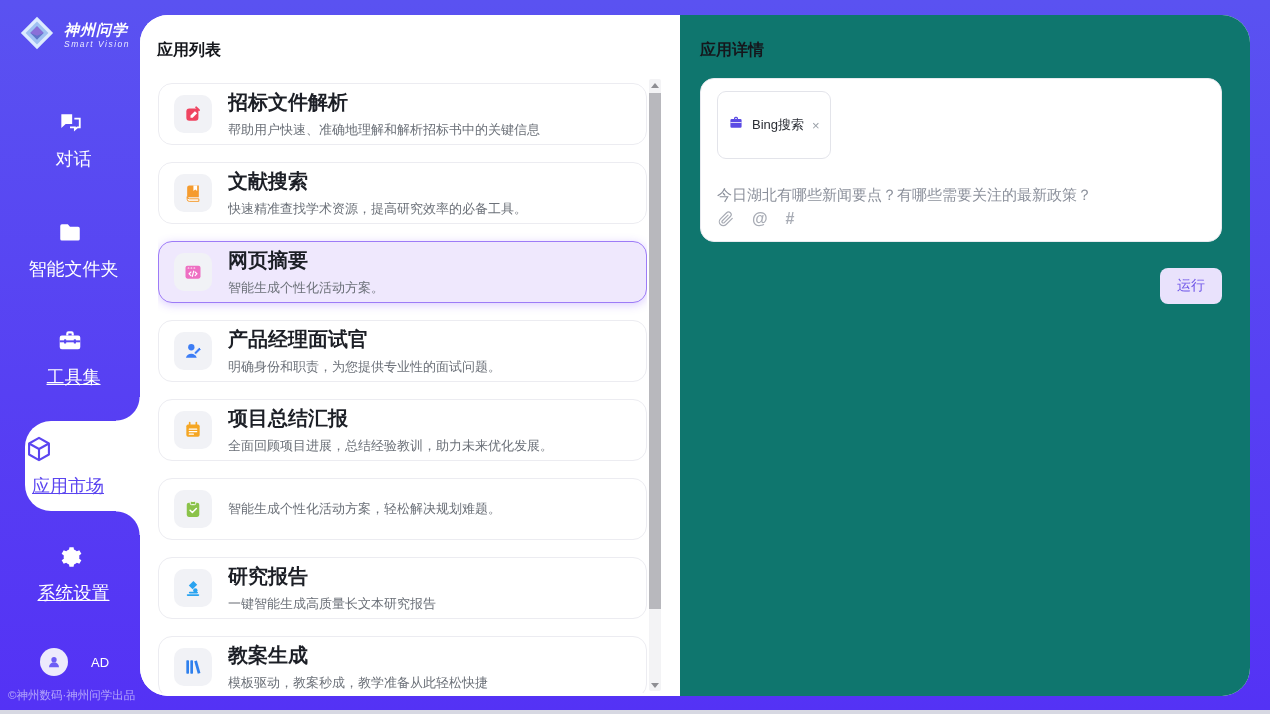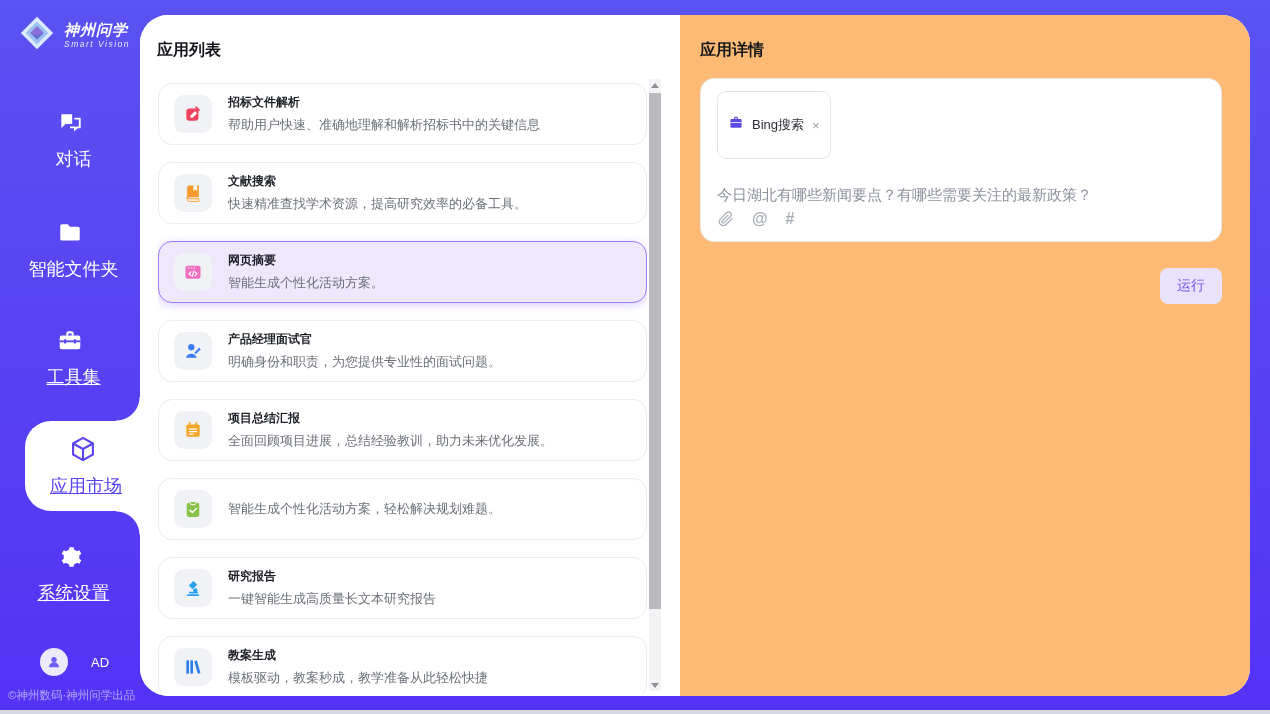--- a/index.html
+++ b/index.html
@@ -13,21 +13,21 @@
   .logo { position:absolute; left:18px; top:14px; display:flex; align-items:center; gap:8px;font-style:italic; }
   .logo-name { color:#fff; font-size:15px; font-weight:bold; letter-spacing:1px; line-height:17px; }
   .logo-tag  { color:#e8e8ff; font-size:8.5px; letter-spacing:1.5px; }
   .nav-item { position:absolute; left:0; width:140px; text-align:center; color:#fff; cursor:pointer; }
   .nav-item svg { width:26px; height:26px; }
   .nav-label { display:block; margin-top:7px; font-size:18px; color:#fff;margin-left:7px; }
   .nav-label.u { text-decoration:underline; }
   .nav-chat { top:110px; } .nav-folder { top:220px; } .nav-toolbox { top:328px; } .nav-settings { top:544px; }
 
   .nav-bubble { position:absolute; left:25px; top:421px; width:115px; height:90px; background:#fff;
-                border-radius:26px 0 0 26px; display:flex; flex-direction:column; align-items:center;
+                border-radius:26px 0 0 26px; display:flex; flex-direction:column; 
                 justify-content:center; cursor:pointer; }
   .nav-bubble::before { content:''; position:absolute; right:0; top:-24px; width:24px; height:24px;
                 background:radial-gradient(circle 24px at 0 0, transparent 23px, #fff 24px); }
   .nav-bubble::after  { content:''; position:absolute; right:0; bottom:-24px; width:24px; height:24px;
                 background:radial-gradient(circle 24px at 0 100%, transparent 23px, #fff 24px); }
   .nav-bubble svg { width:28px; height:28px; }
   .nav-bubble .nav-label { color:#5b45f0; text-decoration:underline; }
 
   .user-row { position:absolute; left:40px; top:648px; display:flex; align-items:center; gap:23px; cursor:pointer; }
   .avatar { width:28px; height:28px; border-radius:50%; background:#edeafc; display:flex;
@@ -46,35 +46,35 @@
   .left-pane .pane-title { position:absolute; left:17px; top:25px; }
 
   .cards { position:absolute; left:18px; top:68px; width:489px; height:610px; overflow:hidden; }
   .card { height:62px; background:#fff; border:1px solid #ececf1; border-radius:14px; margin-bottom:17px;
           display:flex; align-items:center; padding:0 15px; gap:16px; cursor:pointer; }
   .card.selected { background:#efe8fd; border:1px solid #9d7bf7; box-shadow:0 2px 10px rgba(124,77,255,.28); }
   .app-icon { width:38px; height:38px; border-radius:10px; background:#f1f2f6; flex:none;
               display:flex; align-items:center; justify-content:center; }
   .app-icon svg { width:20px; height:20px; }
   .card-text { display:flex; flex-direction:column; gap:5px; overflow:hidden; }
-  .card-name { font-size:12px; font-weight:bold; color:#1c1f26; }
+  .card-name { font-size:20px; font-weight:bold; color:#1c1f26; }
   .card-desc { font-size:13px; color:#6b7078; white-space:nowrap; }
 
   .scrollbar { position:absolute; right:19px; top:64px; width:12px; height:612px; background:#f3f3f5;
                border-radius:2px; }
   .scroll-btn { position:absolute; left:0; width:12px; height:12px; display:flex; align-items:center;
                 justify-content:center; cursor:pointer; }
   .scroll-up { top:0; } .scroll-down { bottom:0; }
   .tri-up { width:0; height:0; border-left:4px solid transparent; border-right:4px solid transparent;
             border-bottom:5px solid #8e8e93; }
   .tri-down { width:0; height:0; border-left:4px solid transparent; border-right:4px solid transparent;
             border-top:5px solid #8e8e93; }
   .scroll-thumb { position:absolute; left:0; top:14px; width:12px; height:516px; background:#b8b8bd; cursor:pointer; }
 
-  .right-pane { position:relative; flex:1; background:#fdba74; padding:25px 28px 0 20px; }
+  .right-pane { position:relative; flex:1; background:#0f766e; padding:25px 28px 0 20px; }
 
   .input-card { margin-top:17px; background:#fff; border:1px solid #e8e9ef; border-radius:14px;
                 height:164px; padding:12px 16px; position:relative; }
   .chip { display:inline-flex; align-items:center; gap:8px; border:1px solid #e3e4ea; border-radius:9px;
           padding:23px 10px; background:#fff; cursor:default; }
   .chip svg { width:16px; height:16px; }
   .chip-label { font-size:13px; color:#2a2d34; }
   .chip-close { font-size:13px; color:#9aa0a8; cursor:pointer; line-height:1; }
   .prompt { margin-top:27px; font-size:15px; color:#8b909b; cursor:text; }
   .attach-row { position:absolute; left:17px; bottom:13px; display:flex; align-items:center; gap:18px;

